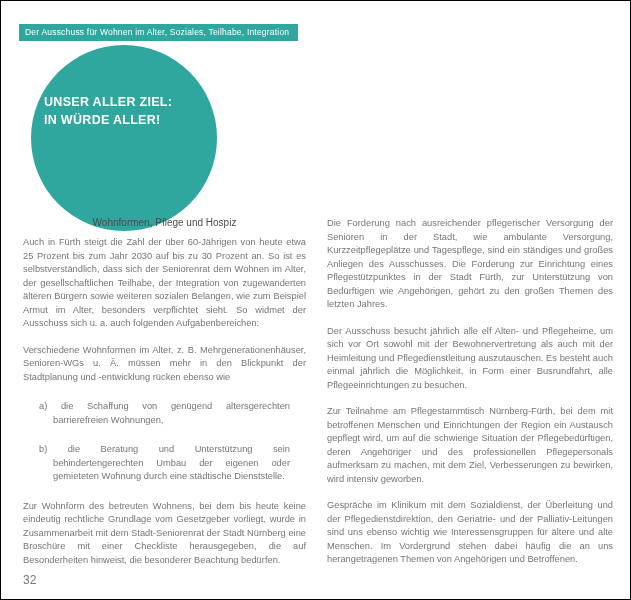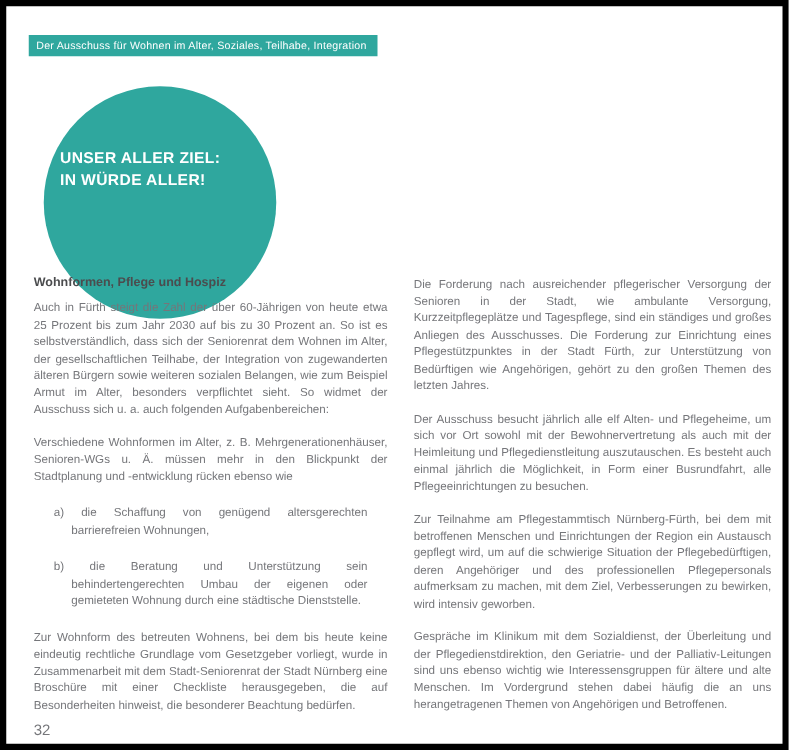--- a/index.html
+++ b/index.html
@@ -12,40 +12,40 @@
     margin: 0;
     padding: 0;
     background: #f4f4f4;
     font-family: "Liberation Sans", sans-serif;
   }
   .page {
     position: relative;
     width: 631px;
     height: 600px;
     background: var(--color-white, #fff);
-    border: 5px solid #000000;
+    border: 1px solid #000000;
     box-sizing: border-box;
     overflow: hidden;
   }
   .header-bar {
     position: absolute;
     left: 18px;
     top: 23px;
     background: var(--color-teal);
     color: var(--color-white);
     font-size: 8.5px;
     line-height: 8.5px;
     padding: 4px 9px 4px 6px;
     letter-spacing: 0.2px;
     white-space: nowrap;
   }
   .goal-circle {
     position: absolute;
     left: 30px;
-    top: 64px;
+    top: 44px;
     width: 186px;
     height: 186px;
     border-radius: 50%;
     background: var(--color-teal);
   }
   .goal-circle .circle-text {
     position: absolute;
     left: 13px;
     top: 49px;
     color: var(--color-white);
@@ -72,23 +72,23 @@
     line-height: 13.5px;
     color: var(--color-text_gray);
     text-align: justify;
   }
   .col-left { left: 22px;  width: 283px; }
   .col-right { left: 326px; width: 286px; }
   .col h3 {
     margin: 0 0 7px 0;
     font-size: 10px;
     line-height: 12px;
-    font-weight: bold;
+    font-weight: normal;
     color: var(--color-heading_gray);
-    text-align: left;
+    text-align: center;
   }
   .col p { margin: 0 0 13px 0; }
   .col .list-group { margin: 0 0 13px 0; }
   .col .list-item {
     margin: 16px;
     padding-left: 14px;
     text-indent: -14px;
   }
   .page-number {
     position: absolute;

